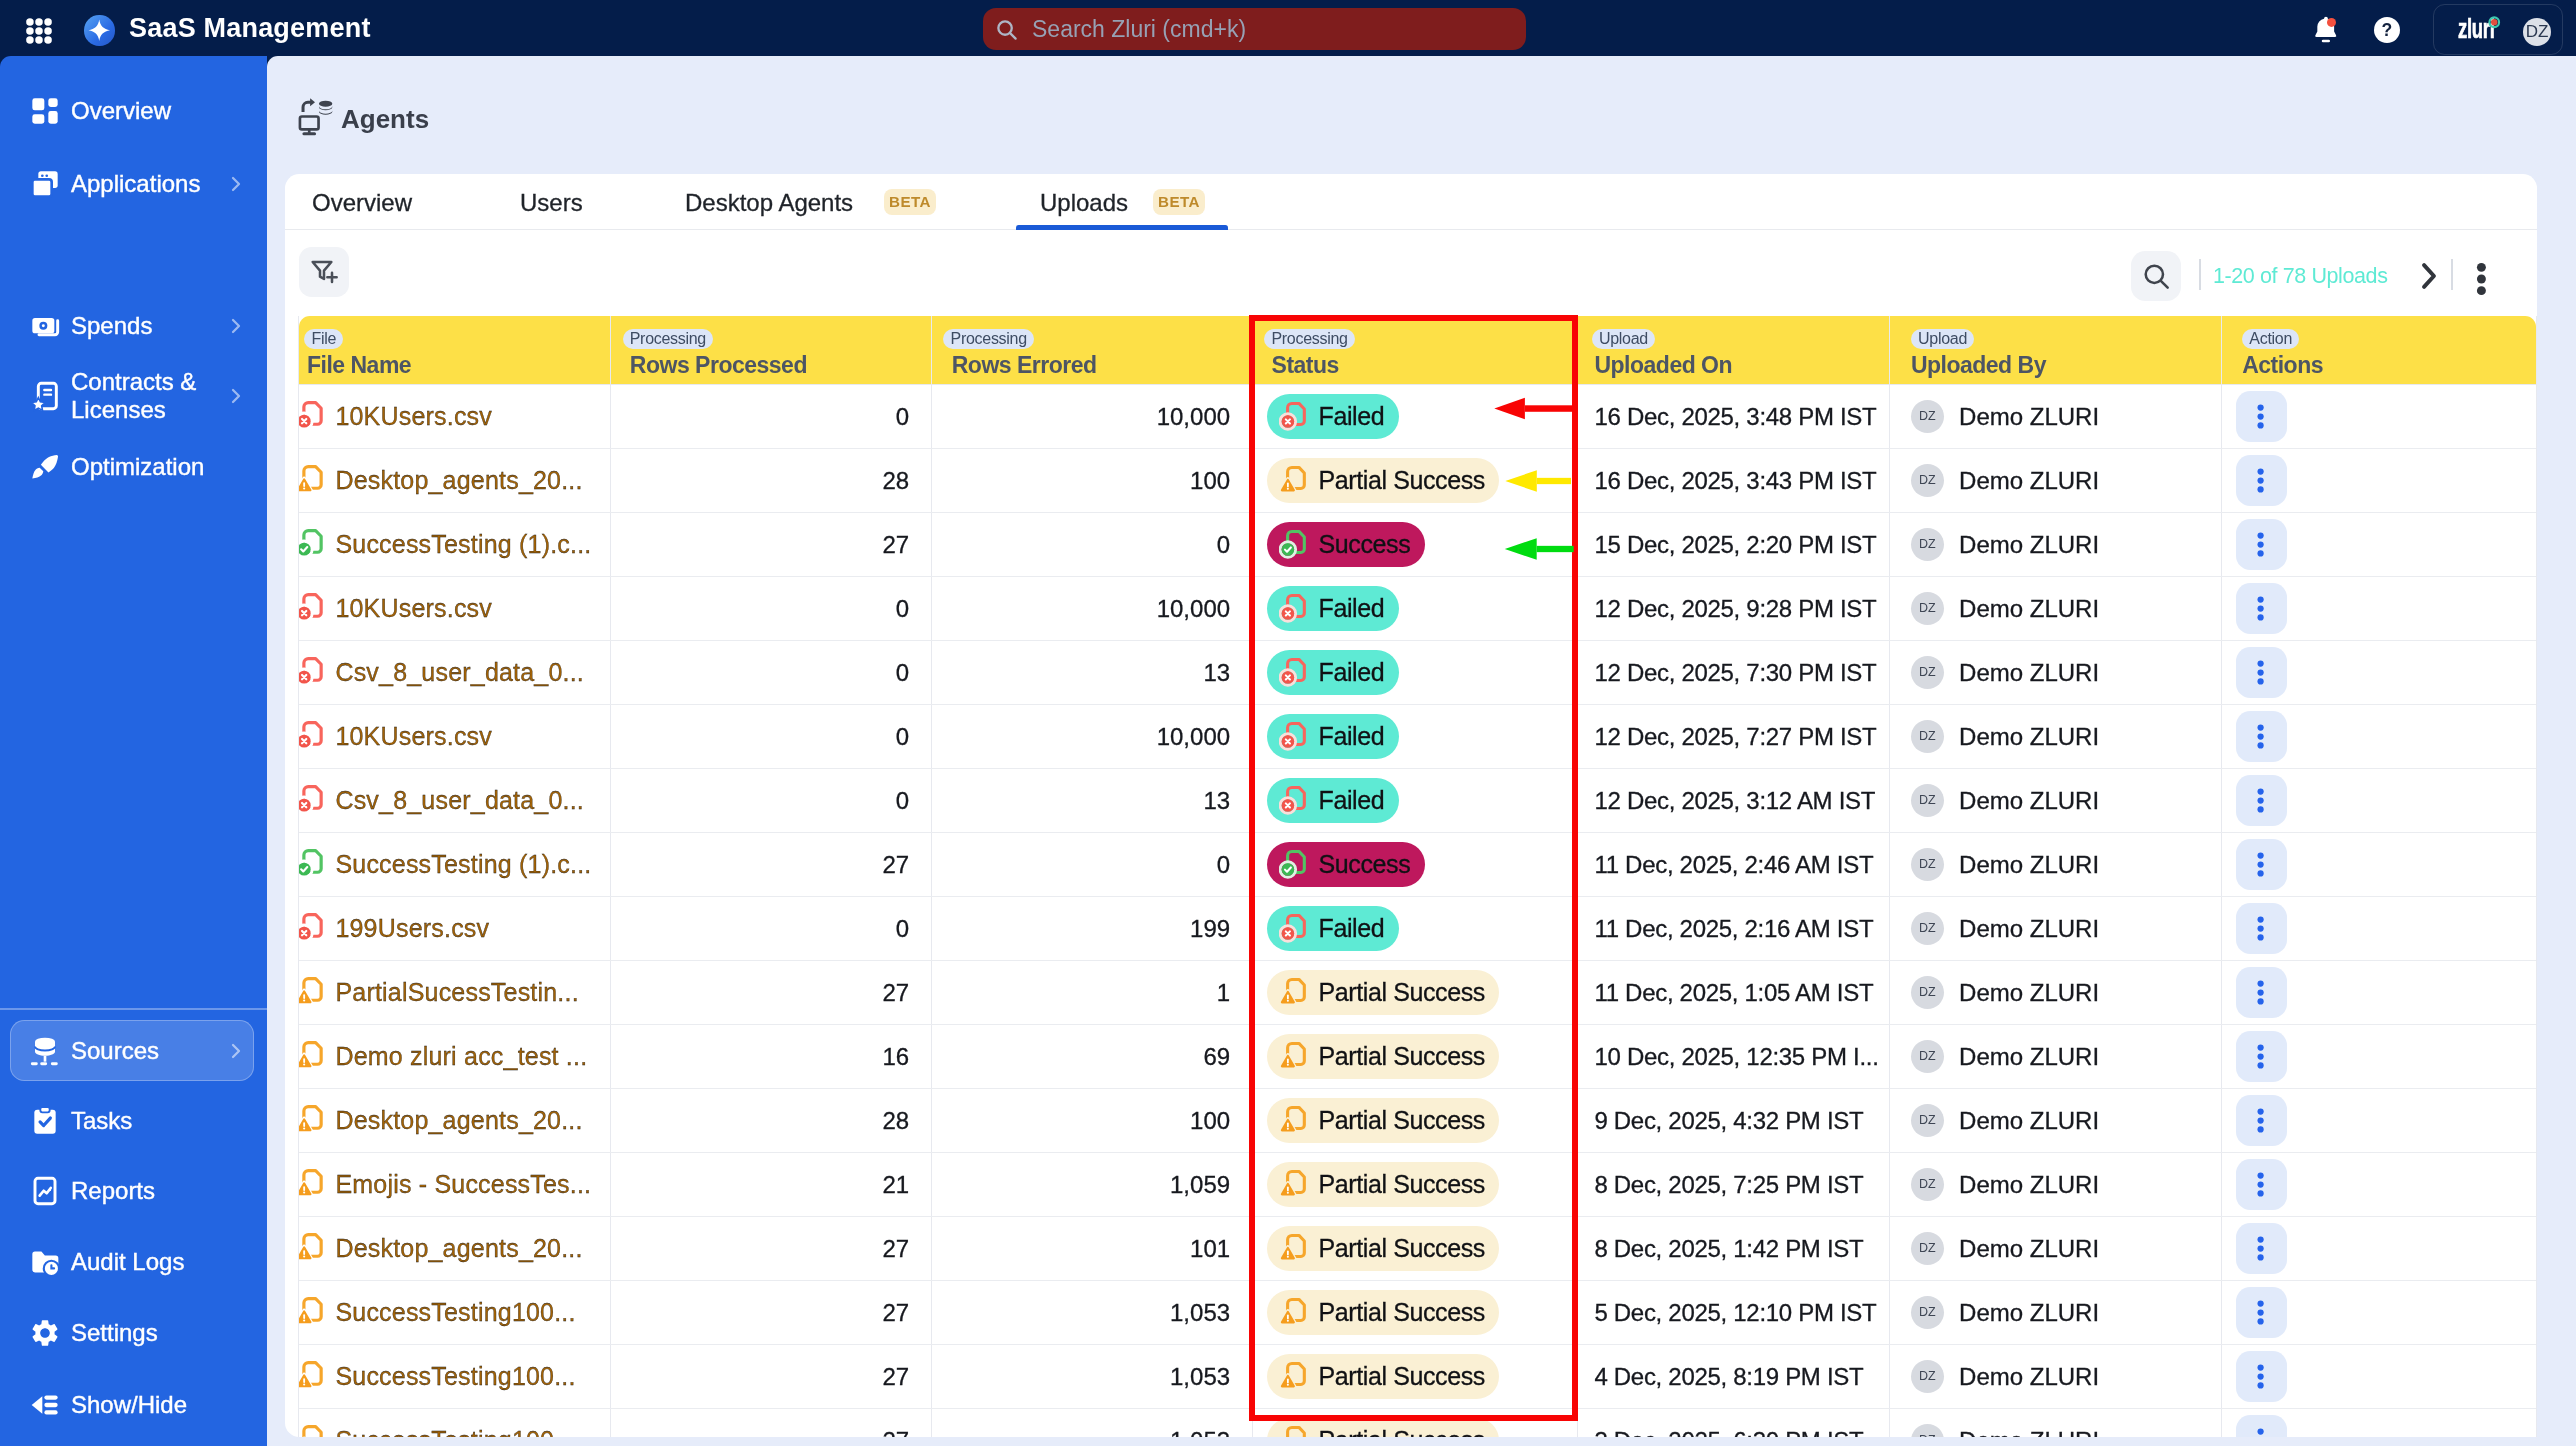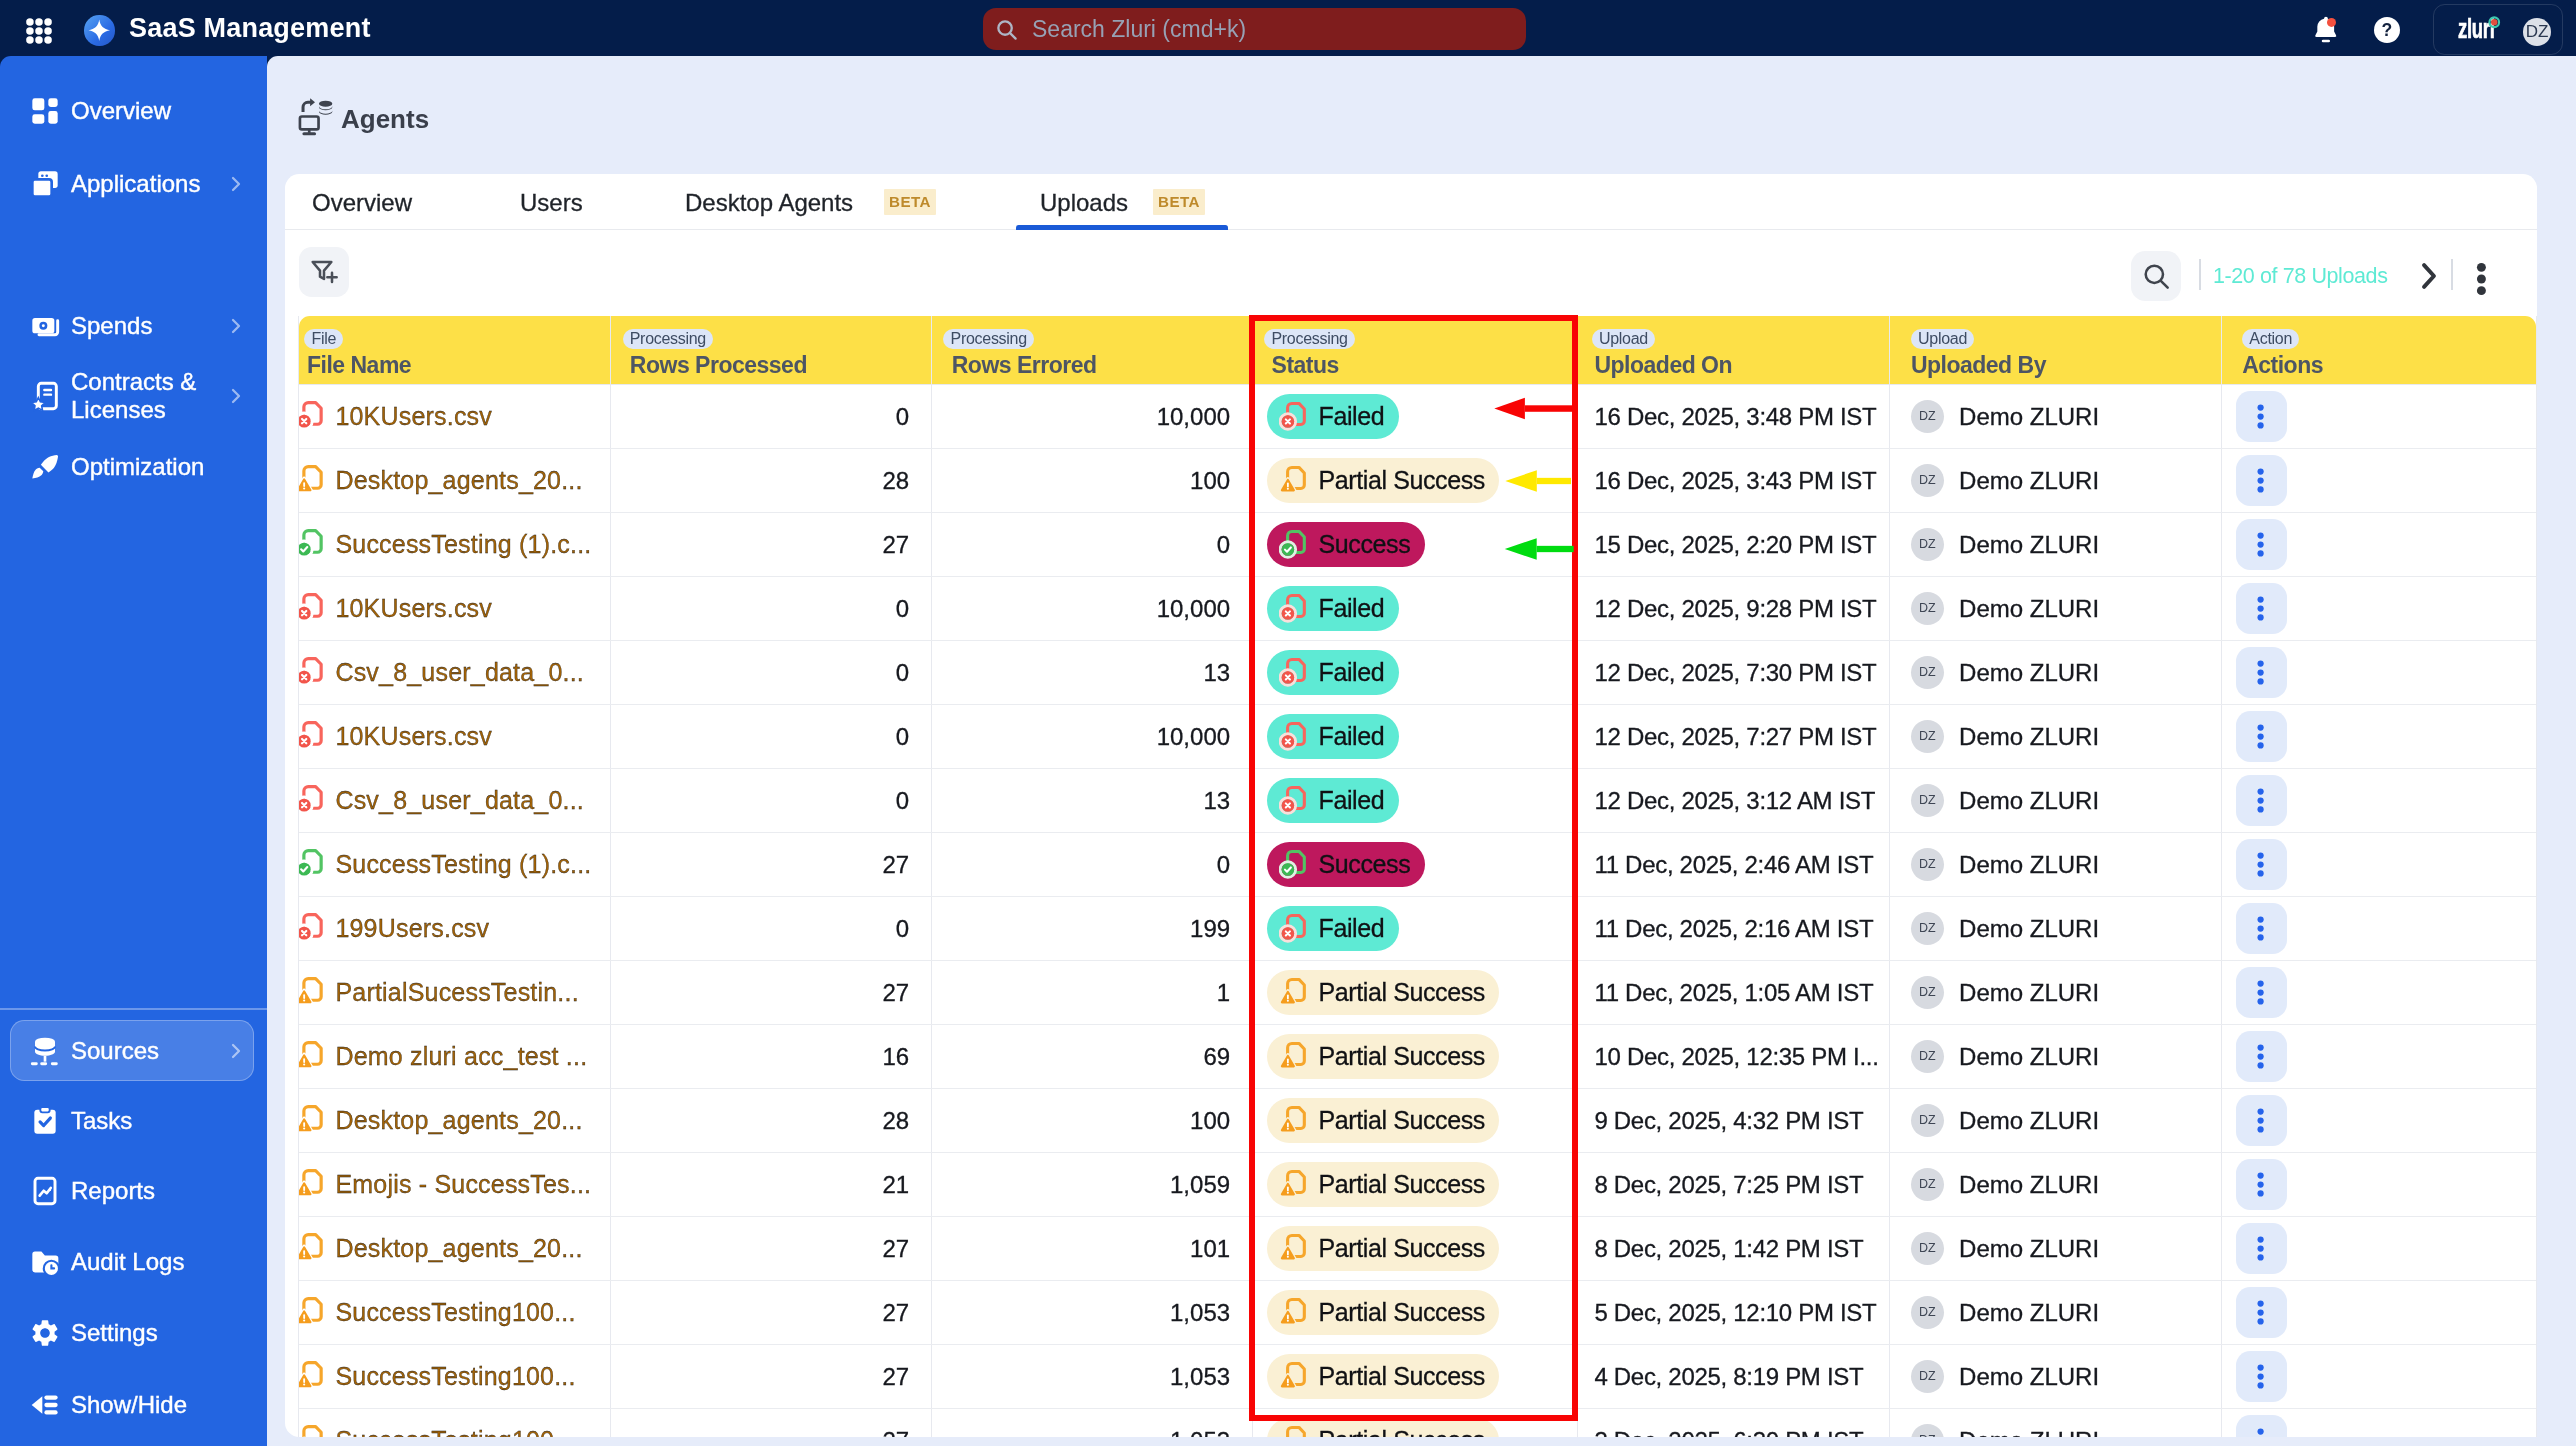--- a/index.html
+++ b/index.html
@@ -20,21 +20,21 @@
 .mitem .mic{width:32px;height:32px;margin-left:29px;margin-right:10px;flex:none}
 .mchev{position:absolute;left:227px;width:18px;height:18px}
 #srcbox{position:absolute;left:10px;top:1020px;width:244px;height:61px;background:rgba(255,255,255,.17);border:1.3px solid rgba(255,255,255,.28);border-radius:14.3px}
 #sdiv{position:absolute;left:0px;top:1008px;width:267px;height:1.8px;background:rgba(255,255,255,.33)}
 
 #main{position:absolute;left:267px;top:56px;width:2309px;height:1390px;background:#E6ECFA;border-top-left-radius:10.8px}
 #agtitle{position:absolute;left:341px;top:104px;font-size:26px;font-weight:700;color:#3A3F4B}
 #card{position:absolute;left:285px;top:174px;width:2252px;height:1263px;background:#fff;border-radius:14.3px}
 
 .tab{position:absolute;top:189px;font-size:24px;color:#1F2329;font-weight:500;-webkit-text-stroke:0.3px #1F2329}
-.beta{position:absolute;top:189px;width:52px;height:26px;background:#FAEDCC;color:#BE8A2B;border-radius:1px;font-size:15.2px;font-weight:700;text-align:center;line-height:26px;letter-spacing:0.4px}
+.beta{position:absolute;top:189px;width:52px;height:26px;background:#FAEDCC;color:#BE8A2B;border-radius:8px;font-size:15.2px;font-weight:700;text-align:center;line-height:26px;letter-spacing:0.4px}
 #tabline{position:absolute;left:285px;top:229px;width:2252px;height:0.9px;background:#E8EAEE}
 #tabul{position:absolute;left:1016px;top:225px;width:212px;height:5.4px;background:#1A5AD7;border-radius:2.7px 2.7px 0 0}
 
 .toolbtn{position:absolute;width:50px;height:50px;background:#F1F3F7;border-radius:13.4px;display:flex;align-items:center;justify-content:center}
 #pagetext{position:absolute;left:2213px;top:264px;font-size:21.5px;letter-spacing:-0.4px;color:#5eead4}
 .vdiv{position:absolute;top:259px;width:1.8px;height:30.5px;background:#D8DCE3}
 
 #tbl{position:absolute;left:298px;top:316px;width:2239px;height:1121px;overflow:hidden;border-left:0.9px solid #E7E9EF;border-right:0.9px solid #E7E9EF}
 #thead{display:flex;height:69px;background:#fde047;border-radius:10.8px 10.8px 0 0;border-bottom:0.9px solid #E7E9EF}
 .hc{position:relative;height:69px;border-right:0.9px solid #E7E9EF}

